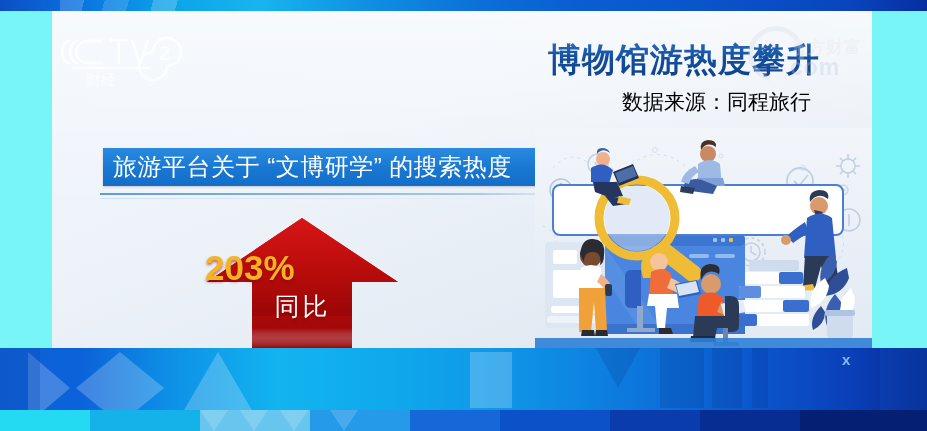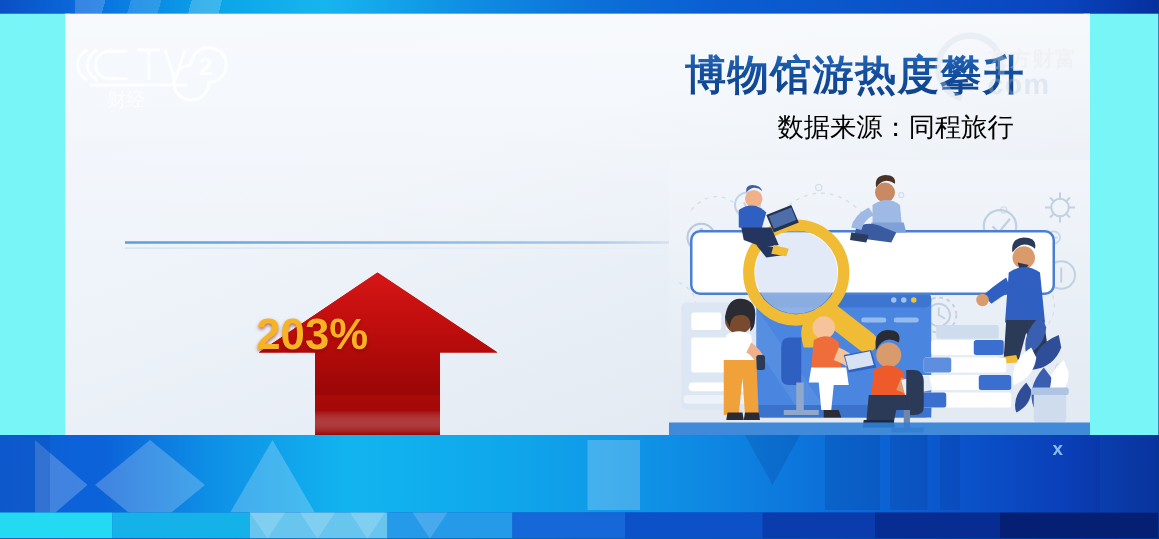--- a/index.html
+++ b/index.html
@@ -155,20 +155,23 @@
 
   <div class="title">博物馆游热度攀升</div>
   <div class="subtitle">数据来源：同程旅行</div>
 
   <div class="wm">
     <div class="wm-ring"></div>
     <div class="wm-t1">东方财富</div>
     <div class="wm-t2">com</div>
   </div>
 
+  <div class="banner">
+    <div class="banner-text">旅游平台关于 “文博研学” 的搜索热度</div>
+  </div>
   <div class="banner-rule"></div>
   <div class="banner-rule2"></div>
 
   <div class="arrow-wrap">
     <svg width="195" height="132" viewBox="0 0 195 132">
       <defs>
         <linearGradient id="ag" x1="0" y1="0" x2="0" y2="1">
           <stop offset="0%" stop-color="#d61616"></stop>
           <stop offset="45%" stop-color="#bf0d0d"></stop>
           <stop offset="100%" stop-color="#9a0606"></stop>
@@ -177,20 +180,21 @@
           <stop offset="0%" stop-color="#b80c0c"></stop>
           <stop offset="70%" stop-color="#a40808"></stop>
           <stop offset="100%" stop-color="#d8d9e0" stop-opacity="0"></stop>
         </linearGradient>
       </defs>
       <polygon points="97,2 193,66 147,66 147,132 47,132 47,66 2,66" fill="url(#ag)"></polygon>
       <rect x="47" y="66" width="100" height="66" fill="url(#stemg)"></rect>
       <polygon points="97,2 193,66 147,66 147,100 47,100 47,66 2,66" fill="url(#ag)"></polygon>
     </svg>
     <div class="pct">203%</div>
+    <div class="yoy">同比</div>
   </div>
 
   <div class="illus">
     <svg width="337" height="220" viewBox="0 0 337 220">
       <defs>
         <linearGradient id="bgill" x1="0" y1="0" x2="0" y2="1">
           <stop offset="0%" stop-color="#f2f6fb"></stop>
             <stop offset="100%" stop-color="#e2e9f2"></stop>
         </linearGradient>
       </defs>

